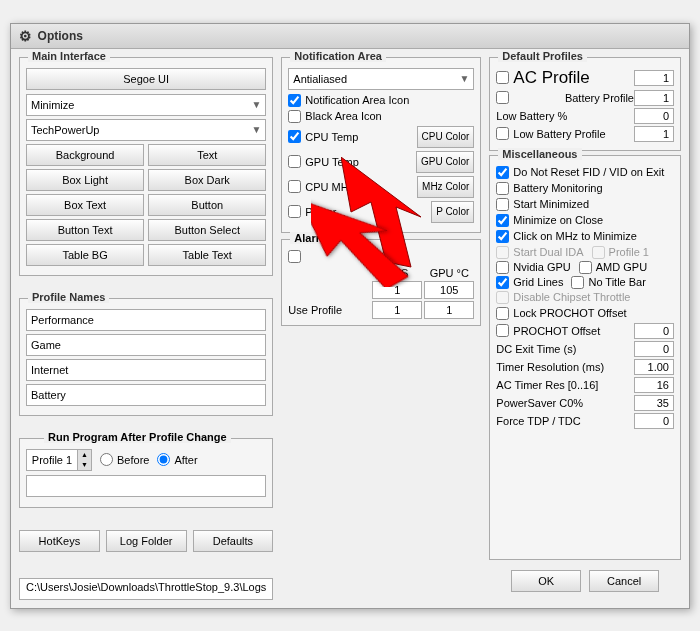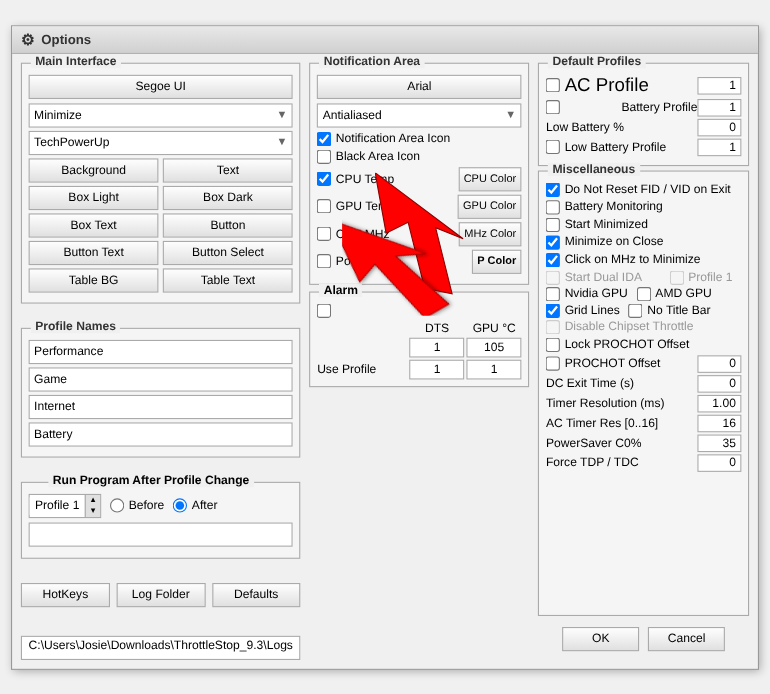--- a/index.html
+++ b/index.html
@@ -383,21 +383,20 @@
       </div>
 
       <div class="status-bar">C:\Users\Josie\Downloads\ThrottleStop_9.3\Logs</div>
     </div>
 
     <div class="middle-panel middle-container" style="position:relative;">
 
       <div class="group-box">
         <span class="group-label">Notification Area</span>
         <div class="group-content">
-          <button class="btn notif-font-btn">Arial</button>
           <div class="notif-dropdown">
             <span>Antialiased</span>
             <span class="dropdown-arrow">▼</span>
           </div>
           <div class="notif-checkbox-row">
             <input type="checkbox" checked="" id="nai" style="">
             <label for="nai">Notification Area Icon</label>
           </div>
           <div class="notif-checkbox-row">
             <input type="checkbox" id="bai" style="">
@@ -418,21 +417,21 @@
           
           <div style="display:flex;align-items:center;gap:4px;margin-bottom:3px;">
             <input type="checkbox" id="cpumhz" style="">
             <label for="cpumhz" style="font-size:11px;flex:1;">CPU MHz</label>
             <button class="btn" style="font-size:10px;padding:1px 4px;">MHz Color</button>
           </div>
           
           <div style="display:flex;align-items:center;gap:4px;margin-bottom:3px;">
             <input type="checkbox" id="power" style="">
             <label for="power" style="font-size:11px;flex:1;">Power</label>
-            <button class="btn" style="font-size:10px;padding:1px 4px;font-weight:bold;">P Color</button>
+            <button class="btn" style="font-size:10px;padding:1px 4px;">P Color</button>
           </div>
         </div>
       </div>
 
       <div class="alarm-section">
         <span class="alarm-label">Alarm</span>
         <div style="margin-top:6px;">
           <div class="notif-checkbox-row">
             <input type="checkbox" id="alarm" style="">
             <label for="alarm"></label>
@@ -524,21 +523,21 @@
           </div>
           <div class="checkbox-row">
             <input type="checkbox" checked="" id="moc" style="">
             <label for="moc">Minimize on Close</label>
           </div>
           <div class="checkbox-row">
             <input type="checkbox" checked="" id="com" style="">
             <label for="com">Click on MHz to Minimize</label>
           </div>
 
-          <div style="display:flex;align-items:center;gap:25px;margin-bottom:2px;">
+          <div style="display:flex;align-items:center;gap:8px;margin-bottom:2px;">
             <div style="display:flex;align-items:center;gap:4px;">
               <input type="checkbox" id="sdi" disabled="" style="">
               <label for="sdi" style="font-size:11px;color:#999;">Start Dual IDA</label>
             </div>
             <div style="display:flex;align-items:center;gap:4px;">
               <input type="checkbox" id="p1" disabled="" style="">
               <label for="p1" style="font-size:11px;color:#999;">Profile 1</label>
             </div>
           </div>
 

